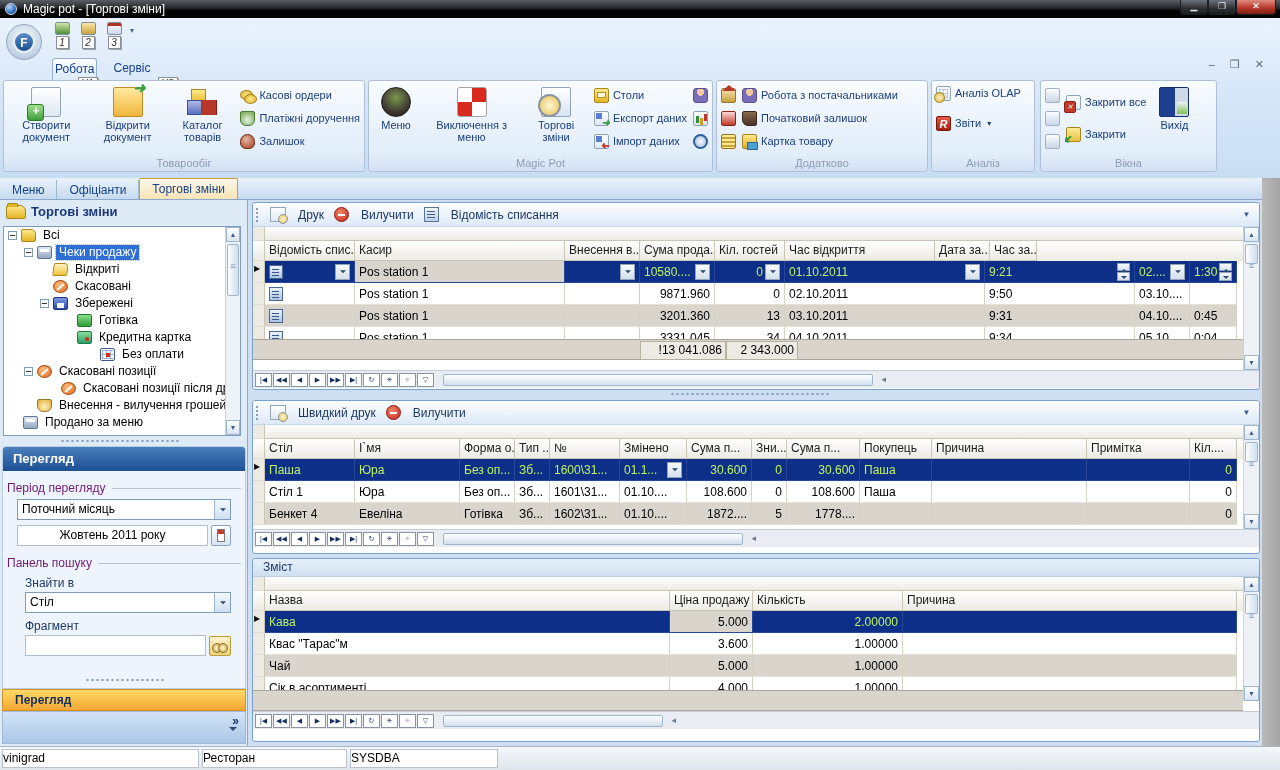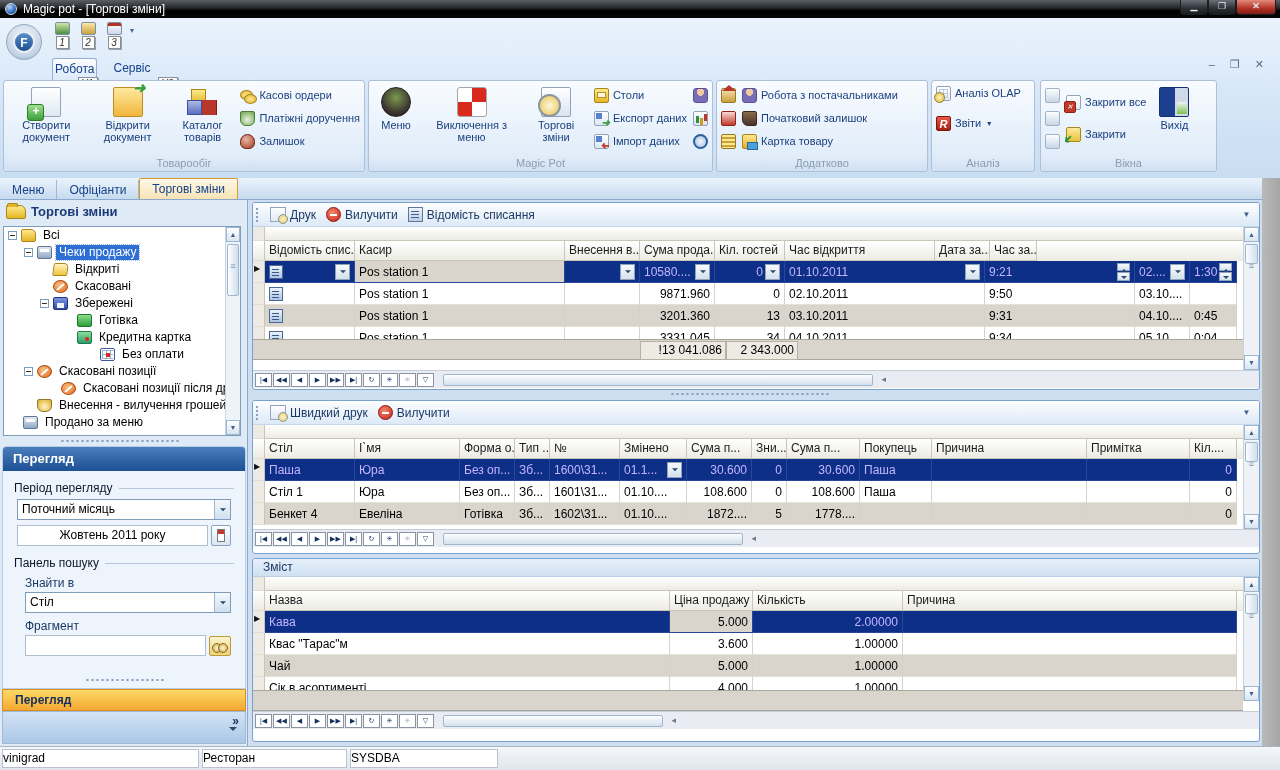--- a/index.html
+++ b/index.html
@@ -147,21 +147,21 @@
   .t-grid::after{content:"";position:absolute;left:5px;top:4px;width:4px;height:4px;background:#d8291c}
   .t-moneybag{background:radial-gradient(circle at 50% 60%,#fdf2c2,#dfae2e);border-radius:2px 2px 6px 6px;border:1px solid #97782a}
   .vscroll-mini{position:absolute;right:0;top:0;width:15px;height:100%;background:#eef3f8;border-left:1px solid #c5d4e4;display:flex;flex-direction:column}
   .sbtn{height:15px;background:linear-gradient(#fdfeff,#d8e5f2);border:1px solid #9fb6cf;color:#44608a;font-size:7px;text-align:center;line-height:13px}
   .sthumb{margin:2px 1px;height:52px;background:linear-gradient(90deg,#fdfeff,#cfdeee);border:1px solid #9fb6cf;border-radius:2px;position:relative}
   .sthumb::after{content:"≡";position:absolute;left:0;right:0;top:16px;text-align:center;color:#7a94b5;font-size:9px}
   .dots{background-image:radial-gradient(circle,#8aa0bd 1px,transparent 1.3px);background-size:5px 4px;background-repeat:repeat-x}
   #side-split{position:absolute;left:60px;top:239px;width:120px;height:5px}
   #viewpanel{position:absolute;left:2px;top:246px;width:244px;height:243px;background:#eef4fb;border:1px solid #b9cde4;border-radius:4px 4px 0 0}
   #vp-head{height:24px;background:linear-gradient(#4a7ebb,#1d4f94);border-radius:3px 3px 0 0;color:#fff;font-weight:bold;font-size:13px;line-height:23px;padding-left:10px}
-  .vp-grp{display:flex;align-items:center;gap:6px;color:#0f172a;font-size:12px;margin:10px 11px 4px}
+  .vp-grp{display:flex;align-items:center;gap:6px;color:#701a75;font-size:12px;margin:10px 4px 4px}
   .vp-grp::after{content:"";flex:1;height:1px;background:#b5c6da}
   .combo{display:flex;align-items:center;height:21px;background:#fff;border:1px solid #7f9db9;margin:2px 14px}
   .combo .val{flex:1;padding:0 4px;line-height:19px}
   .combo .dbtn{width:16px;height:19px;background:linear-gradient(#f4f8fc,#cfe0f0);border-left:1px solid #9fb6cf;position:relative}
   .tri{position:absolute;left:50%;top:50%;transform:translate(-50%,-30%);border:3px solid transparent;border-top-color:#2a4a72}
   .daterow{display:flex;align-items:center;gap:3px;margin:5px 14px}
   .datebox{flex:1;height:21px;background:#fff;border:1px solid #aebfd2;text-align:center;line-height:19px}
   .calbtn{width:20px;height:21px;background:linear-gradient(#fdfeff,#d8e5f2);border:1px solid #8aa3c0;border-radius:2px;position:relative}
   .calbtn::after{content:"";position:absolute;inset:3px 5px;background:linear-gradient(#c23a2a 35%,#fff 35%);border:1px solid #7a7a7a}
   .sublbl{margin:6px 22px 2px;color:#1c3a66}
@@ -180,21 +180,21 @@
   
   #main{position:absolute;left:250px;top:200px;width:1012px;height:546px;background:#cfdff2}
   #rightstrip{position:absolute;right:0;top:178px;width:18px;height:568px;background:linear-gradient(90deg,#b9b9b9,#a5a5a5)}
   .gpanel{position:absolute;left:2px;width:1008px;background:#fff;border:1px solid #7aa0cc;border-radius:3px;overflow:hidden}
   #p1{top:2px;height:188px}
   #p2{top:200px;height:154px}
   #p3{top:358px;height:184px}
   .msplit{position:absolute;left:420px;width:160px;height:5px}
   .gtoolbar{height:24px;background:linear-gradient(#fdfeff,#dce9f7);border-bottom:1px solid #c4d7ec;display:flex;align-items:center;gap:10px;padding:0 6px 0 2px}
   .grip{width:5px;height:16px;background-image:radial-gradient(circle,#8aa0bd 1px,transparent 1.3px);background-size:4px 4px}
-  .tbit{display:flex;align-items:center;gap:4px;color:#1c3a66;font-size:12px}
+  .tbit{display:flex;align-items:center;gap:12px;color:#1c3a66;font-size:12px}
   .tbovf{margin-left:auto;width:13px;height:14px;text-align:center;color:#44608a;font-size:8px;line-height:13px}
   .i-print{width:16px;height:15px;background:linear-gradient(#fff,#dfe8f2);border:1px solid #93a5bb;position:relative}
   .i-print::after{content:"";position:absolute;right:-3px;bottom:-3px;width:8px;height:8px;border-radius:50%;background:radial-gradient(#fdf6da,#e8c44c);border:1px solid #8a94a3}
   .i-del{width:15px;height:15px;border-radius:50%;background:radial-gradient(circle at 40% 35%,#f08a6a,#c8201c);border:1px solid #8e120e;position:relative}
   .i-del::after{content:"";position:absolute;left:3px;right:3px;top:6px;height:2px;background:#fff}
   .i-sheet{width:15px;height:15px;background:linear-gradient(#eef4fb,#b9cfe8);border:1px solid #5d7693;position:relative}
   .i-sheet::after{content:"";position:absolute;left:2px;top:3px;right:3px;height:1px;background:#44608a;box-shadow:0 3px 0 #44608a,0 6px 0 #44608a}
 
   .gridwrap{display:flex}
   .gridleft{width:990px}
@@ -203,21 +203,21 @@
   .hcell{border-right:1px solid #c9c6b8;border-bottom:1px solid #c9c6b8;padding:0 4px;line-height:18px;color:#1c1c1c;
     font-size:12px;overflow:hidden;white-space:nowrap;background:linear-gradient(#fff,#ecebe3)}
   .ind{width:12px;flex:none;background:#eceae2;border-right:1px solid #c9c6b8;border-bottom:1px solid #e0ddd2;position:relative}
   .ind.cur::after{content:"▶";position:absolute;left:1px;top:3px;font-size:8px;color:#111}
   .row{display:flex;height:22px}
   .cell{border-right:1px solid #d5d2c6;border-bottom:1px solid #e4e1d6;padding:0 4px;line-height:20px;font-size:12px;
     overflow:hidden;white-space:nowrap;background:#fff;display:flex;align-items:center}
   .cell .tx{flex:1;overflow:hidden;white-space:nowrap}
   .cell.num .tx{text-align:right}
   .row.alt .cell{background:#d9d5cd}
-  .row.sel .cell{background:#0e2f88;color:#c4b5fd;border-color:#2a4698}
+  .row.sel .cell{background:#0e2f88;color:#bef264;border-color:#2a4698}
   .row.sel .cell.plain{background:#d9d5cd;color:#000}
   .ddbtn{width:15px;height:16px;flex:none;margin-left:2px;background:linear-gradient(#f7fafc,#d4e0ec);border:1px solid #8fa3bb;position:relative}
   .spinbtn{width:13px;height:18px;flex:none;margin-left:2px;display:flex;flex-direction:column;gap:1px}
   .spinbtn i{flex:1;background:linear-gradient(#f7fafc,#d4e0ec);border:1px solid #8fa3bb;position:relative}
   .spinbtn i.up::after{content:"";position:absolute;left:3px;top:2px;border:3px solid transparent;border-bottom-color:#2a4a72}
   .spinbtn i.dn::after{content:"";position:absolute;left:3px;top:3px;border:3px solid transparent;border-top-color:#2a4a72}
   .docmini{width:14px;height:14px;background:linear-gradient(#eef4fb,#a9c4e4);border:1px solid #4d6890;position:relative;flex:none}
   .docmini::after{content:"";position:absolute;left:2px;top:3px;right:3px;height:1px;background:#3c5a86;box-shadow:0 3px 0 #3c5a86,0 6px 0 #3c5a86}
   .cliprow{overflow:hidden}
   .gfooter{display:flex;height:21px;background:#d9d5cd;border-top:1px solid #a9a699;border-bottom:1px solid #a9a699}

